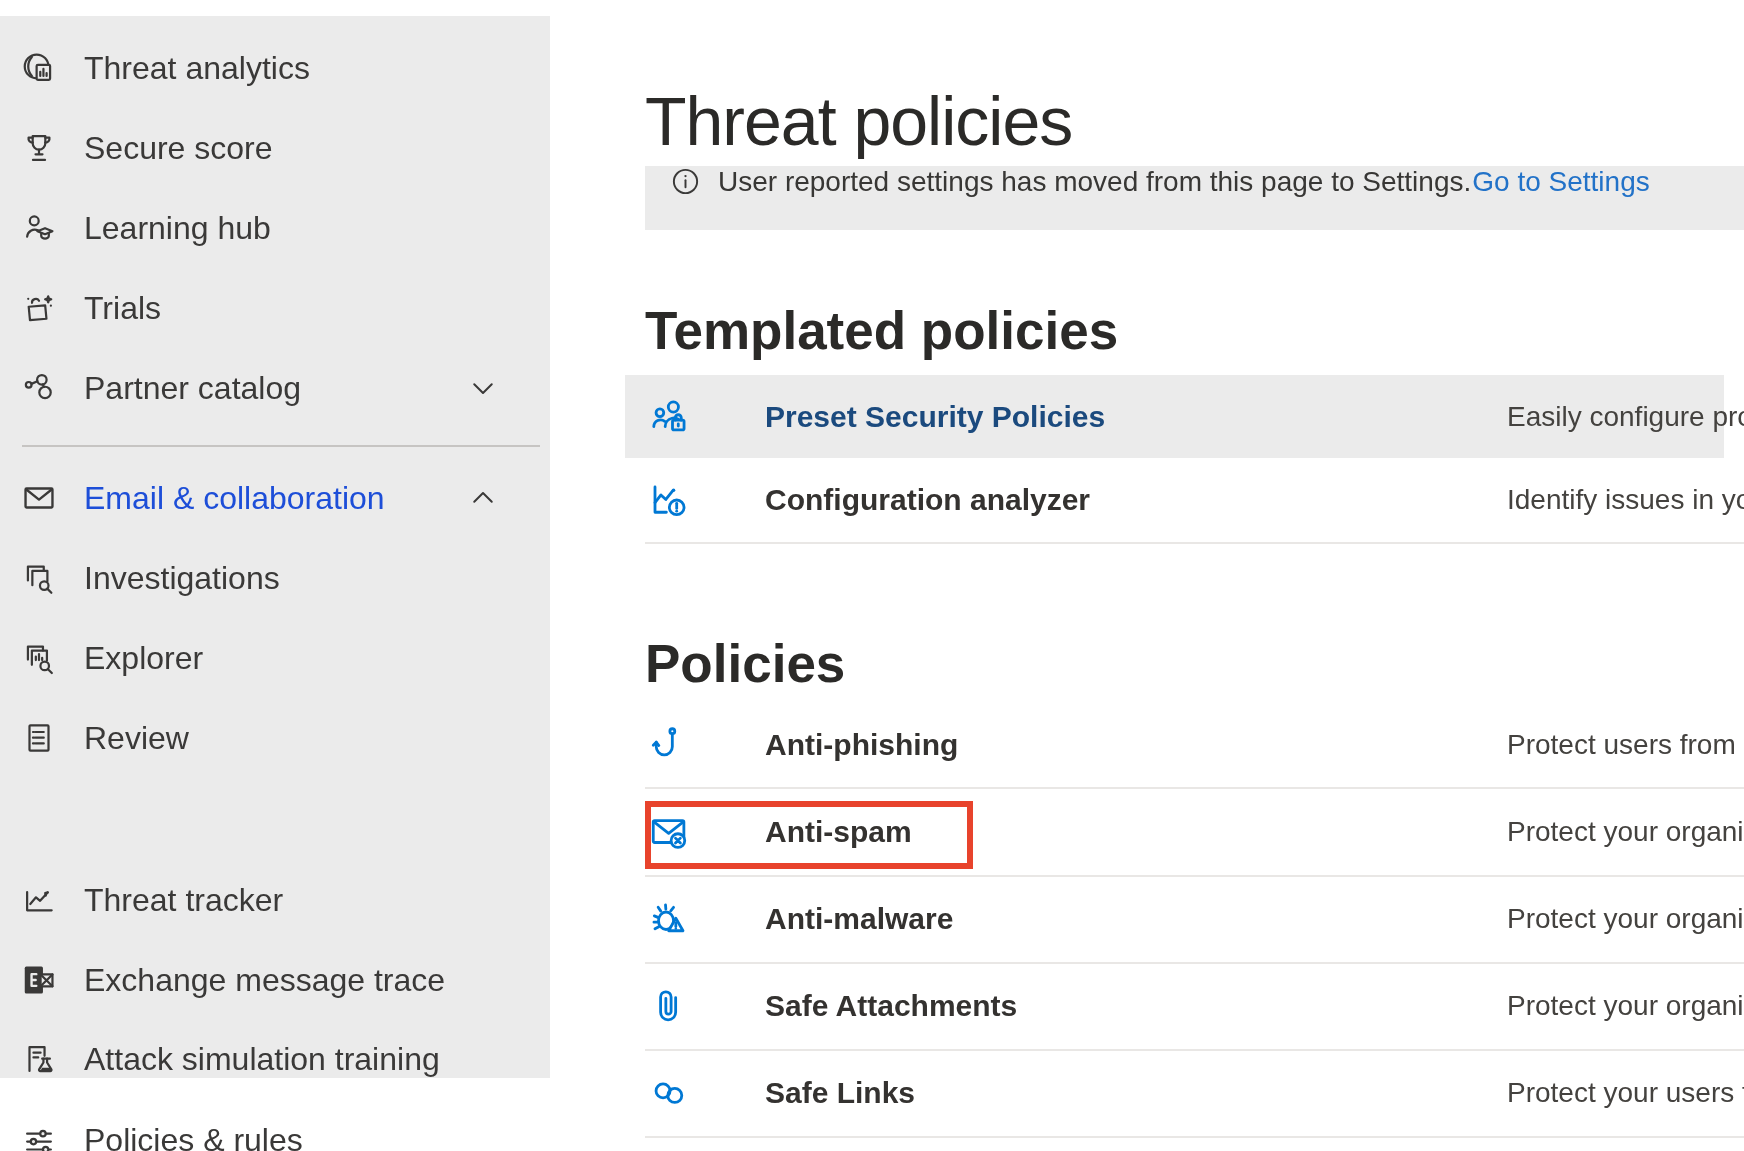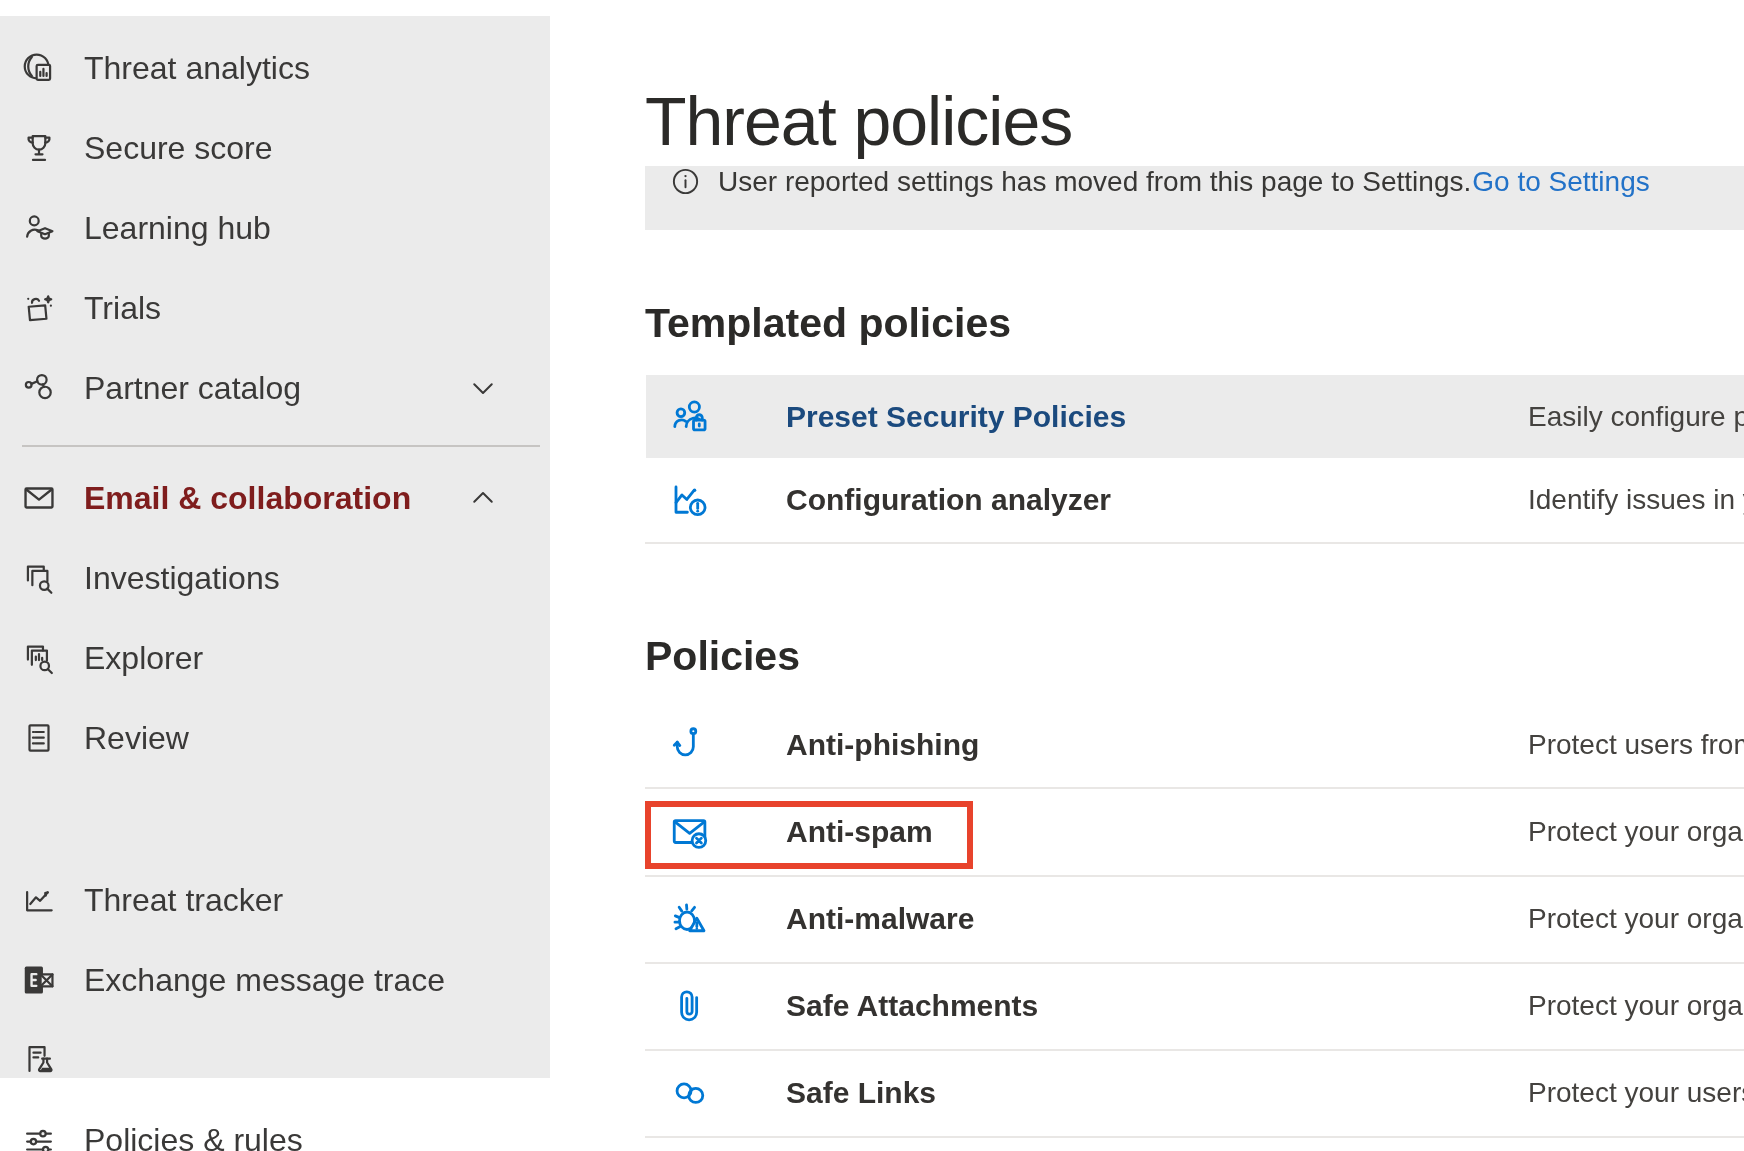--- a/index.html
+++ b/index.html
@@ -6,38 +6,38 @@
   body{width:1744px;height:1151px;overflow:hidden;position:relative;background:#fff;
        font-family:"Liberation Sans",sans-serif;color:#2b2a28}
 
   
   .sidebar{position:absolute;left:0;top:16px;width:550px;height:1062px;background:#ebebeb}
   .nav-item{position:absolute;left:0;width:550px;height:80px;display:flex;align-items:center;
             padding-left:20px;box-sizing:border-box;cursor:pointer}
   .nav-item .ico{width:38px;height:38px;flex:0 0 38px;color:#3a3938;display:flex;
                  align-items:center;justify-content:center}
   .nav-item .lbl{margin-left:26px;font-size:32px;color:#3a3938;white-space:nowrap}
-  .nav-item.bold .lbl{font-weight:700;color:#7f1d1d}
+  .nav-item.bold .lbl{font-weight:400;color:#1d4ed8}
   .chev{position:absolute;left:468px;top:50%;transform:translateY(-50%);width:30px;height:30px;color:#3a3938}
   .sb-divider{position:absolute;left:22px;top:429px;width:518px;height:2px;background:#c6c4c2}
 
   
   .page-title{position:absolute;left:645px;top:36px;font-size:68px;font-weight:400;
               letter-spacing:-1px;color:#2b2a28;white-space:nowrap}
   .banner{position:absolute;left:645px;top:166px;width:1099px;height:64px;background:#ebebeb;
           display:flex;align-items:flex-start;font-size:28px;color:#383735;white-space:nowrap}
   .banner .iico{margin-left:25px;width:31px;height:31px;flex:0 0 31px;color:#3a3938}
   .banner .btxt{margin-left:17px}
   .banner .blink{color:#2272c8;margin-left:1px;cursor:pointer;text-decoration:none}
 
-  .sec-h{position:absolute;left:645px;font-size:41px;font-weight:700;color:#2b2a28;white-space:nowrap}
+  .sec-h{position:absolute;left:645px;font-size:53px;font-weight:700;color:#2b2a28;white-space:nowrap}
   .sec-h.templated{top:300px}
   .sec-h.policies{top:633px}
 
-  .row{position:absolute;left:646px;width:1099px;height:83px;cursor:pointer}
+  .row{position:absolute;left:625px;width:1099px;height:83px;cursor:pointer}
   .row.gray{background:#ebebeb}
   .ricon{position:absolute;left:23px;top:50%;transform:translateY(-50%);width:42px;height:42px;color:#0078d4}
   .rlabel{position:absolute;left:140px;top:50%;transform:translateY(-50%);font-size:30px;
           font-weight:600;color:#343230;white-space:nowrap}
   .row.blue .rlabel{color:#1b4a7e}
   .rdesc{position:absolute;left:882px;top:50%;transform:translateY(-50%);font-size:28px;
          font-weight:400;color:#44423f;white-space:nowrap}
   .hr{position:absolute;left:645px;width:1099px;height:2px;background:#e9e7e5}
 
   .redbox{position:absolute;left:645px;top:801px;width:328px;height:68px;
@@ -195,20 +195,21 @@
   <div class="nav-item" style="top:1003px">
     <span class="ico">
       <svg viewBox="0 0 24 24" fill="none" stroke="currentColor" stroke-width="1.4" stroke-linecap="round" stroke-linejoin="round">
         <path d="M6 19.5V4.5h9.5v5.5"></path>
         <path d="M8.5 8h4.5M8.5 11h3"></path>
         <path d="M14.8 11.8v2.4l-2.7 4.3a.8.8 0 0 0 .7 1.2h6.3a.8.8 0 0 0 .7-1.2l-2.7-4.3v-2.4"></path>
         <path d="M14 11.8h4.9"></path>
         <path d="M14 17.6h4.9l.9 1.5h-6.7z" fill="currentColor" stroke="none"></path>
       </svg>
     </span>
+    <span class="lbl">Attack simulation training</span>
   </div>
 
   <div class="nav-item" style="top:1084px">
     <span class="ico">
       <svg viewBox="0 0 24 24" fill="none" stroke="currentColor" stroke-width="1.4" stroke-linecap="round" stroke-linejoin="round">
         <path d="M4.5 8h15M4.5 13h15M4.5 18h15"></path>
         <circle cx="14.5" cy="8" r="1.7" fill="#ebebeb"></circle>
         <circle cx="8.5" cy="13" r="1.7" fill="#ebebeb"></circle>
         <circle cx="16.2" cy="18" r="1.7" fill="#ebebeb"></circle>
       </svg>

